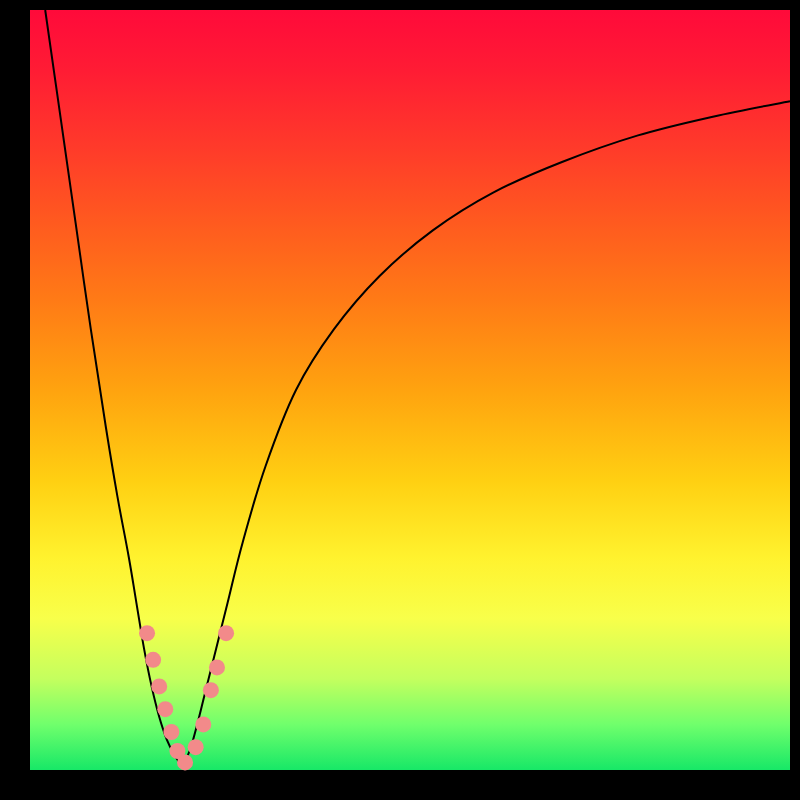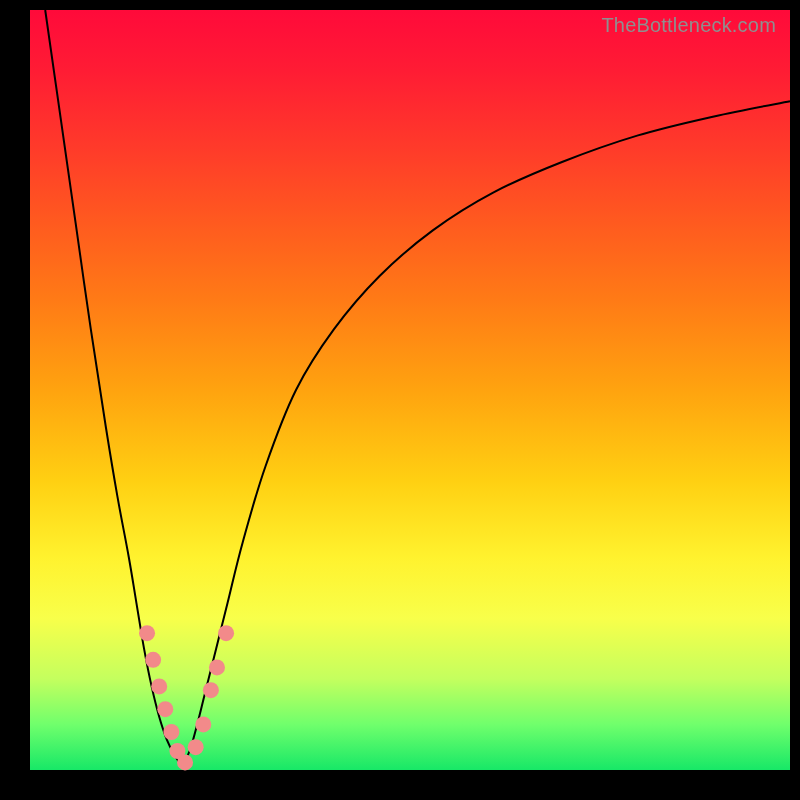--- a/index.html
+++ b/index.html
@@ -64,21 +64,20 @@
   .marker {
     fill: #f28a8a;
     stroke: none;
   }
 </style>
 </head>
 <body>
 
 <div class="frame">
   <div class="plot-area">
-    <div class="watermark">TheBottleneck.com</div>
     <svg id="plot-svg" viewBox="0 0 760 760" preserveAspectRatio="none">
         <path d="M 15.20 0.00 C 17.94 19.15, 24.93 68.10, 30.40 106.40 C 35.87 144.70, 40.13 174.50, 45.60 212.80 C 51.07 251.10, 55.33 282.26, 60.80 319.20 C 66.27 356.14, 71.21 387.90, 76.00 418.00 C 80.79 448.10, 83.30 463.14, 87.40 486.40 C 91.50 509.66, 95.38 528.05, 98.80 547.20 C 102.22 566.35, 103.66 576.38, 106.40 592.80 C 109.14 609.22, 111.26 623.35, 114.00 638.40 C 116.74 653.45, 118.86 664.09, 121.60 676.40 C 124.34 688.71, 126.46 697.22, 129.20 706.80 C 131.94 716.38, 134.06 722.76, 136.80 729.60 C 139.54 736.44, 141.66 740.01, 144.40 744.80 C 147.14 749.59, 150.63 754.15, 152.00 756.20" class="curve-path"></path>
         <path d="M 152.00 756.20 C 153.37 753.46, 156.86 748.52, 159.60 741.00 C 162.34 733.48, 164.46 724.66, 167.20 714.40 C 169.94 704.14, 171.38 697.68, 174.80 684.00 C 178.22 670.32, 182.10 654.82, 186.20 638.40 C 190.30 621.98, 192.81 611.95, 197.60 592.80 C 202.39 573.65, 205.96 556.62, 212.80 532.00 C 219.64 507.38, 226.02 483.36, 235.60 456.00 C 245.18 428.64, 253.69 404.62, 266.00 380.00 C 278.31 355.38, 288.95 339.72, 304.00 319.20 C 319.05 298.68, 331.82 283.78, 349.60 266.00 C 367.38 248.22, 382.28 235.45, 402.80 220.40 C 423.32 205.35, 440.34 194.71, 463.60 182.40 C 486.86 170.09, 506.01 162.26, 532.00 152.00 C 557.99 141.74, 580.64 133.61, 608.00 125.40 C 635.36 117.19, 656.64 112.56, 684.00 106.40 C 711.36 100.24, 746.32 93.94, 760.00 91.20" class="curve-path"></path>
         <circle cx="117.04" cy="623.20" r="8" class="marker"></circle>
         <circle cx="123.12" cy="649.80" r="8" class="marker"></circle>
         <circle cx="129.20" cy="676.40" r="8" class="marker"></circle>
         <circle cx="135.28" cy="699.20" r="8" class="marker"></circle>
         <circle cx="141.36" cy="722.00" r="8" class="marker"></circle>
         <circle cx="147.44" cy="741.00" r="8" class="marker"></circle>
         <circle cx="155.04" cy="752.40" r="8" class="marker"></circle>

